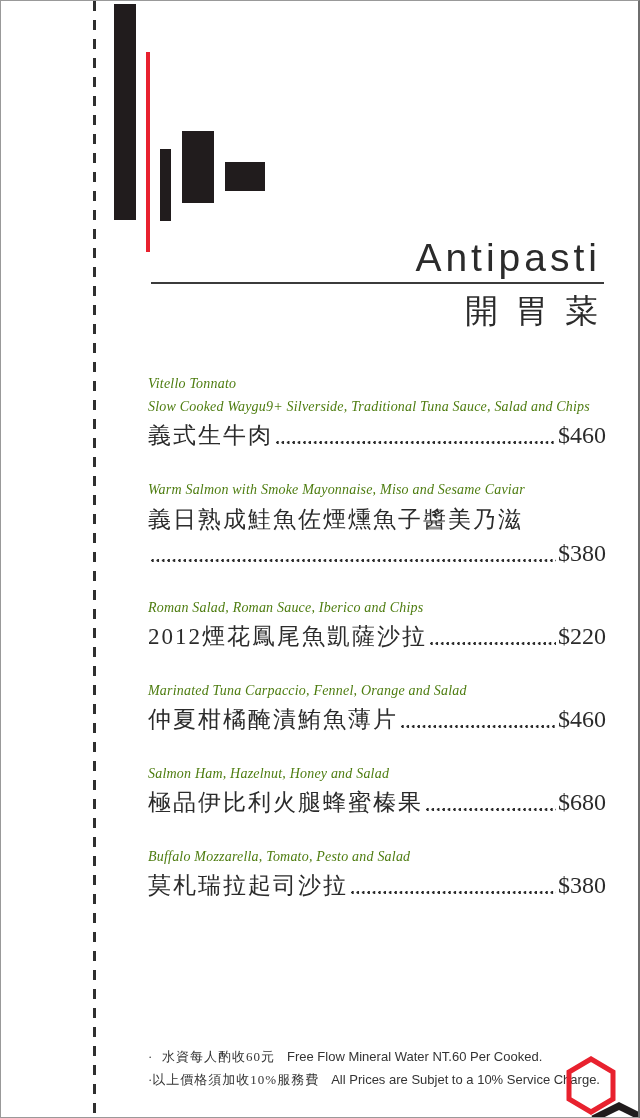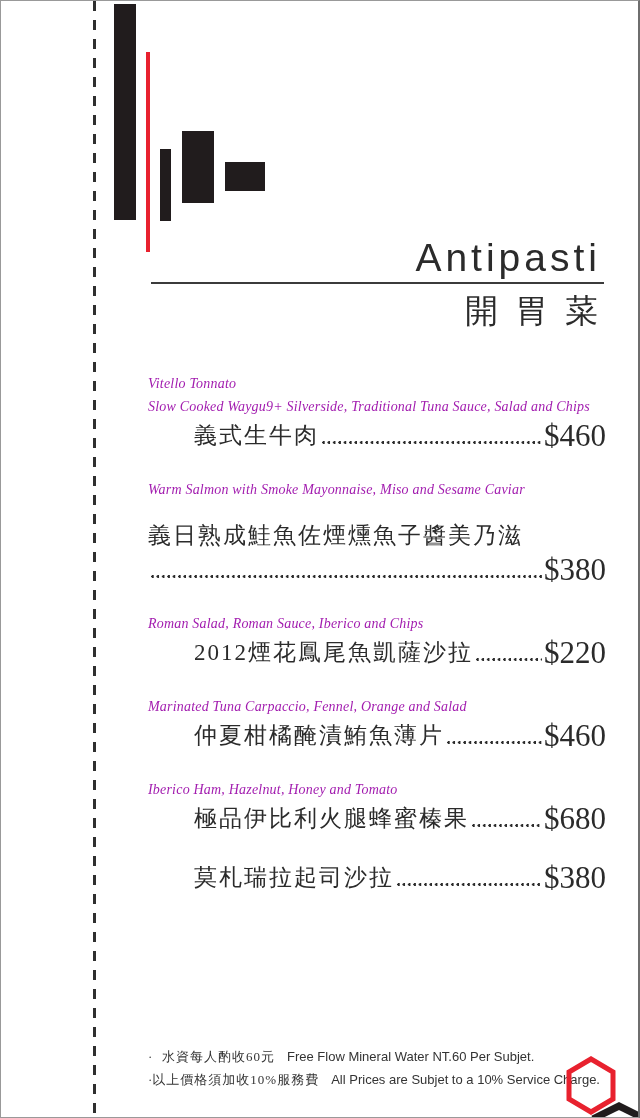--- a/index.html
+++ b/index.html
@@ -59,48 +59,47 @@
     white-space: nowrap;
   }
 
   
   .menu { position: absolute; left: 147px; top: 371px; width: 458px; }
   .menu-item { margin-bottom: 26px; }
   .desc {
     font-style: italic;
     font-size: 14px;
     line-height: 23px;
-    color: #a21caf;
+    color: #4d7c0f;
     letter-spacing: 0.2px;
   }
   .zh-line {
     font-size: 23px;
     line-height: 33px;
     letter-spacing: 2px;
-    margin-top: 18px;
+    margin-top: 2px;
   }
   .line:empty { display: none; }
   .price-row { display: flex; align-items: flex-end; margin-top: 1px; }
   .price-row .zh {
     font-size: 23px;
     line-height: 33px;
     letter-spacing: 2px;
     white-space: nowrap;
-    margin-left: 46px;
   }
   .leader {
     flex: 1;
     height: 3px;
     margin: 0 2px 8px 3px;
     background: radial-gradient(circle at 1.5px 1.5px, #2b2b2b 1.25px, transparent 1.5px);
     background-size: 5.4px 3px;
     background-repeat: repeat-x;
   }
   .price {
-    font-size: 31px;
+    font-size: 24px;
     line-height: 33px;
     white-space: nowrap;
   }
 
   
   .footnotes { position: absolute; left: 147px; top: 1048px; width: 440px; }
   .footnote { display: flex; align-items: baseline; margin-bottom: 8px; font-size: 13px; line-height: 15px; color: #333; }
   .footnote .bullet { width: 14px; color: #444; }
   .footnote .fn-zh { letter-spacing: 1px; margin-right: 12px; white-space: nowrap; }
   .footnote .fn-en { font-family: "Liberation Sans", sans-serif; font-size: 13px; white-space: nowrap; }
@@ -162,45 +161,46 @@
       <div class="desc line">Marinated Tuna Carpaccio, Fennel, Orange and Salad</div>
 
       <div class="price-row">
         <span class="zh">仲夏柑橘醃漬鮪魚薄片</span>
         <span class="leader"></span>
         <span class="price">$460</span>
       </div>
     </div>
 
     <div class="menu-item">
-      <div class="desc line">Iberico Ham, Hazelnut, Honey and Tomato</div>
+      <div class="desc line">Salmon Ham, Hazelnut, Honey and Salad</div>
 
       <div class="price-row">
         <span class="zh">極品伊比利火腿蜂蜜榛果</span>
         <span class="leader"></span>
         <span class="price">$680</span>
       </div>
     </div>
 
     <div class="menu-item">
+      <div class="desc line">Buffalo Mozzarella, Tomato, Pesto and Salad</div>
 
       <div class="price-row">
         <span class="zh">莫札瑞拉起司沙拉</span>
         <span class="leader"></span>
         <span class="price">$380</span>
       </div>
     </div>
 
   </div>
 
   <div class="footnotes">
     <div class="footnote">
       <span class="bullet">·</span>
       <span class="fn-zh">水資每人酌收60元</span>
-      <span class="fn-en">Free Flow Mineral Water NT.60 Per Subjet.</span>
+      <span class="fn-en">Free Flow Mineral Water NT.60 Per Cooked.</span>
     </div>
     <div class="footnote">
       <span class="bullet">·</span>
       <span class="fn-zh">以上價格須加收10%服務費</span>
       <span class="fn-en">All Prices are Subjet to a 10% Service Charge.</span>
     </div>
   </div>
 
   <svg class="logo" viewBox="0 0 80 67" xmlns="http://www.w3.org/2000/svg">
     <polygon points="30,8 52,21 52,48 30,61 8,48 8,21" fill="none" stroke="#e8212e" stroke-width="5"></polygon>

